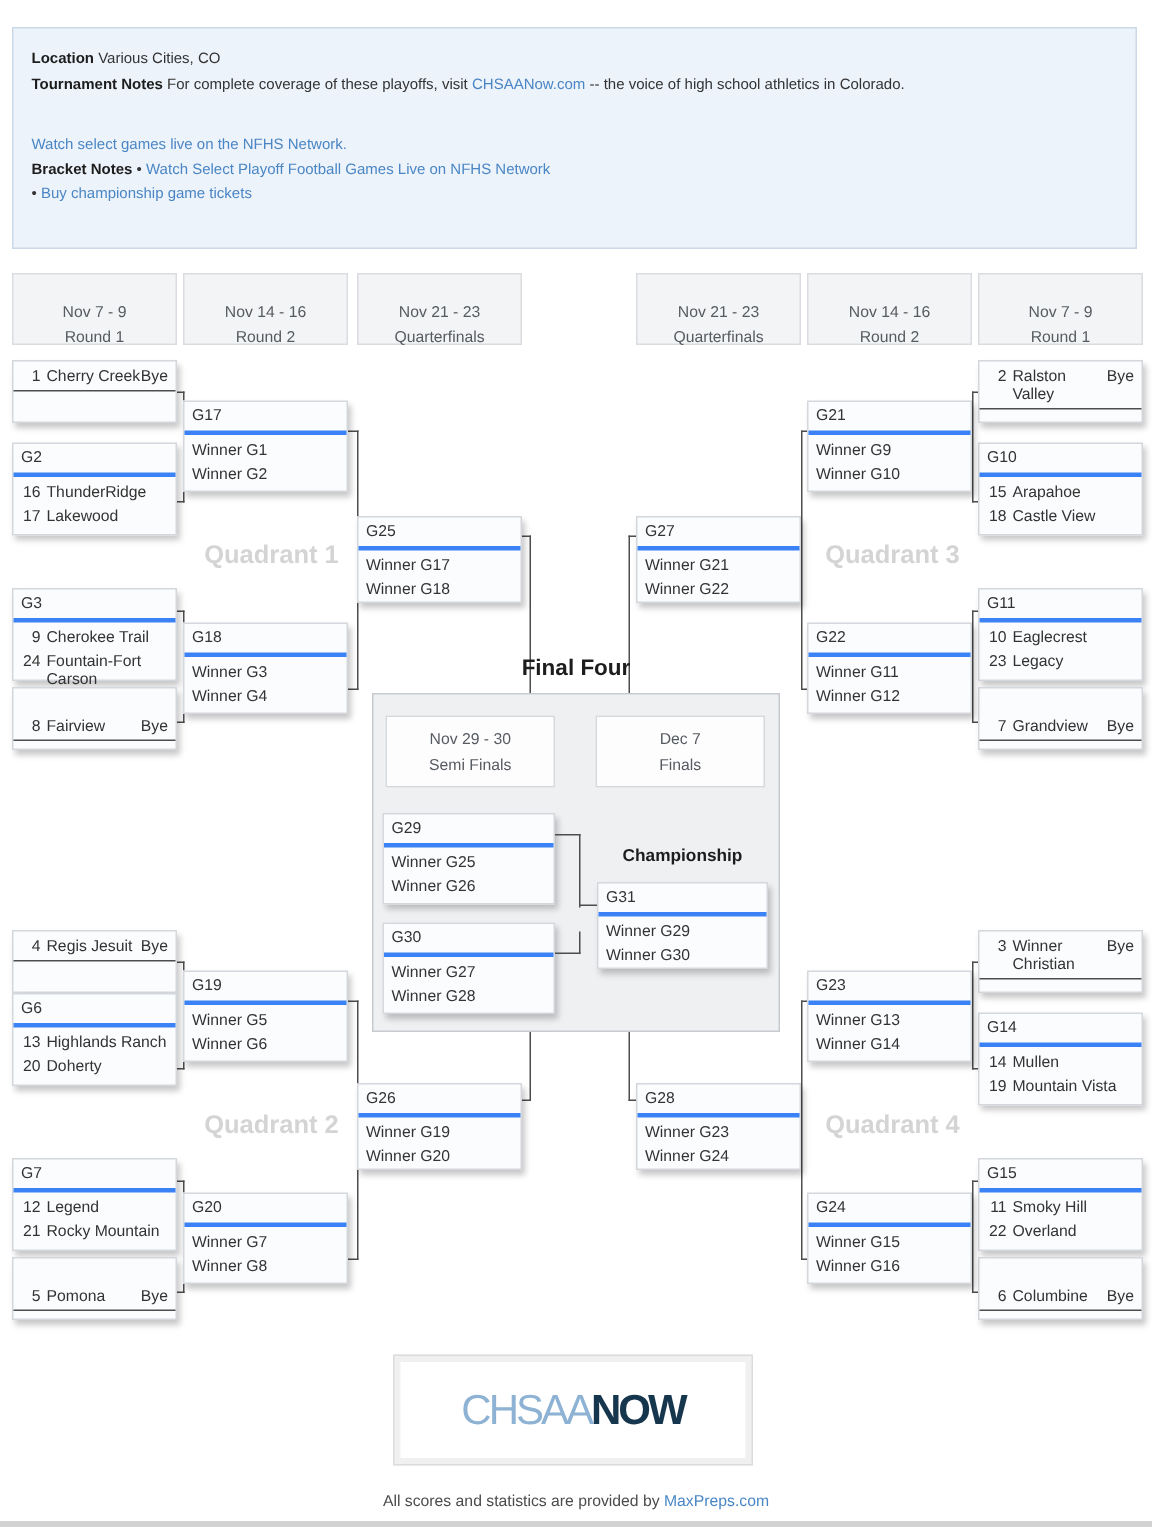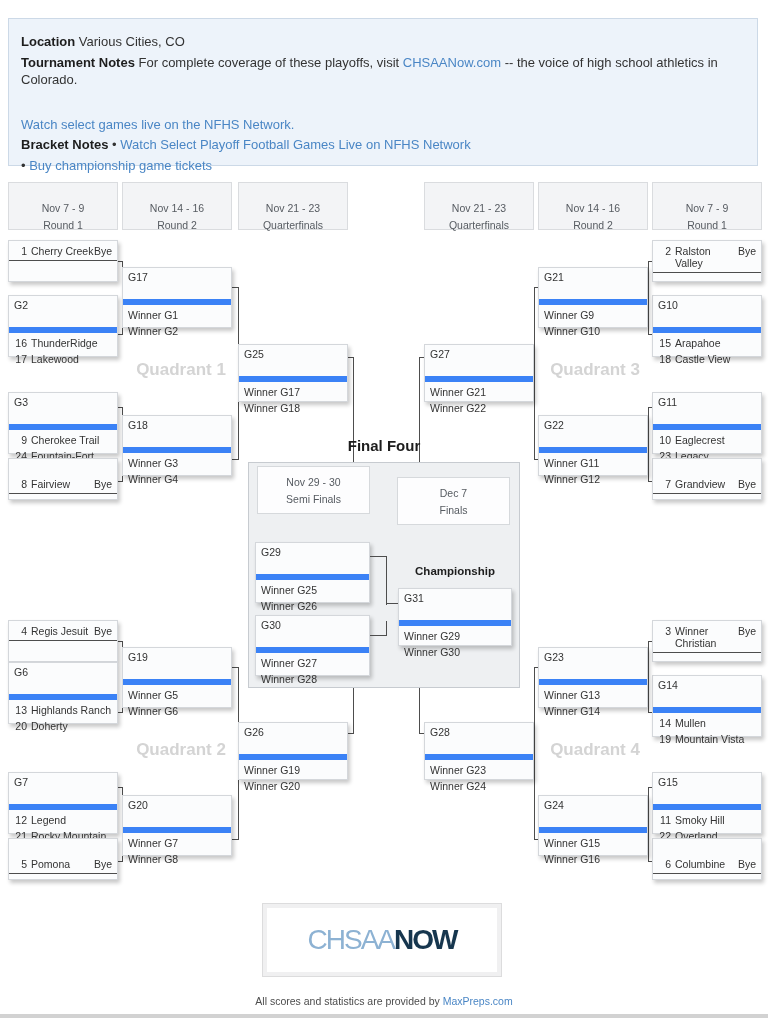--- a/index.html
+++ b/index.html
@@ -4,33 +4,33 @@
 <style>
   html,body{margin:0;padding:0;}
   body{width:768px;height:1024px;position:relative;background:#fff;
        font-family:"Liberation Sans",sans-serif;overflow:hidden;}
   a{color:#4a86c5;text-decoration:none;cursor:pointer;}
 
   
   .panel{position:absolute;left:8px;top:18px;width:750px;height:148px;box-sizing:border-box;
          background:#edf3fa;border:1px solid #ccd9e7;padding:11px 12px;}
   .panel h1{margin:0 0 9px 0;font-size:17px;color:#222;}
-  .meta{font-size:13px;color:#333;margin:3px 0;line-height:1.35;}
+  .meta{font-size:10px;color:#333;margin:3px 0;line-height:1.35;}
   .meta b{color:#1d1d1d;}
   .gap{margin-top:27px;}
 
   
   .rh{position:absolute;top:182px;width:110px;height:48px;box-sizing:border-box;
       background:#f3f4f6;border:1px solid #dadcdf;color:#565b61;font-size:10.5px;
       text-align:center;padding-top:17px;line-height:1.65;}
 
   
   .bx{position:absolute;box-sizing:border-box;background:#fbfcfd;border:1px solid #d4d7db;
       box-shadow:2px 3px 4px rgba(0,0,0,.22);font-size:10.5px;color:#333;z-index:2;}
-  .hdr{padding:3px 5px 14px;border-bottom:6px solid #3b82f6;height:14px;}
+  .hdr{padding:3px 5px 2px;border-bottom:3px solid #3b82f6;height:14px;}
   .trow{padding:4px 5px 0;display:flex;}
   .seed{width:13px;text-align:right;margin-right:4px;flex:none;}
   .bye{display:flex;flex-direction:column;justify-content:flex-start;}
   .bye.bot{justify-content:flex-end;}
   .byerow{display:flex;justify-content:space-between;padding:4px 5px 3px;
           border-bottom:1px solid #4d4d4d;}
   .bye.bot .byerow{margin-bottom:5px;}
   .byeleft{display:flex;}
 
   
@@ -406,21 +406,21 @@
       <span>Winner G24</span>
     </div>
 </div>
 <div class="ln bt bl bb" style="left:648px;top:641px;width:4px;height:70px"></div>
 <div class="ln bt bl bb" style="left:648px;top:787px;width:4px;height:73px"></div>
 <div class="ln bt bl bb" style="left:534px;top:667px;width:4px;height:171px"></div>
 <div class="ln bl bb" style="left:419px;top:688px;width:5px;height:45px"></div>
 
 <div class="ff-title">Final Four</div>
 <div class="ff-panel"></div>
-<div class="ffh" style="left:257px;top:466px">
+<div class="ffh" style="left:257px;top:477px">
   <div>Nov 29 - 30</div>
   <div>Semi Finals</div>
 </div>
 <div class="ffh" style="left:397px;top:477px">
   <div>Dec 7</div>
   <div>Finals</div>
 </div>
 <div class="bx" style="left:255px;top:542px;width:115px;height:61px">
   <div class="hdr">G29</div>
   <div class="trow">

